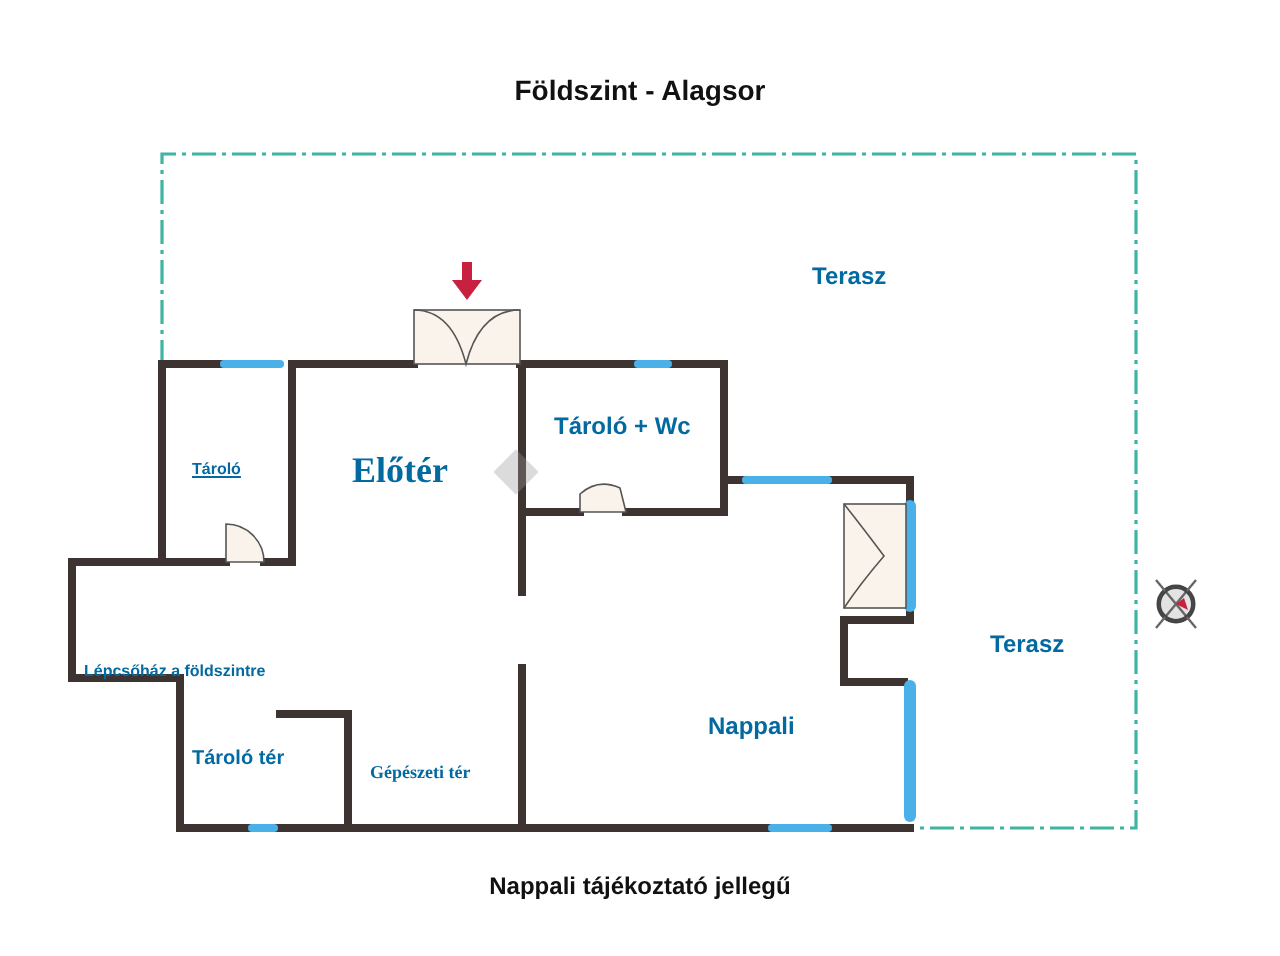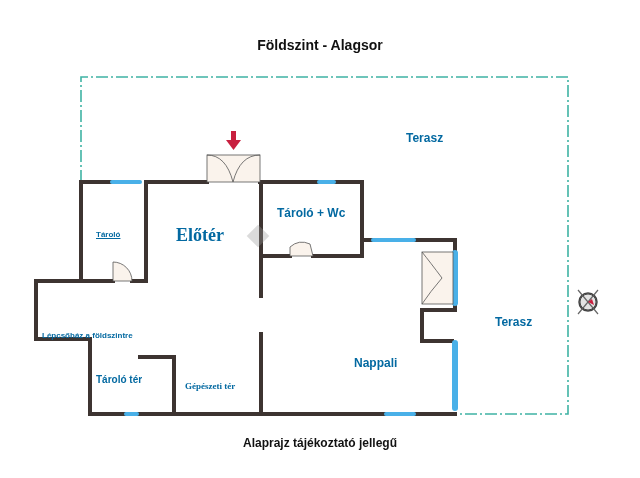--- a/index.html
+++ b/index.html
@@ -110,14 +110,14 @@
   <div class="room-label" style="left:406px;top:131px;font-size:12px;">Terasz</div>
   <div class="room-label" style="left:495px;top:315px;font-size:12px;">Terasz</div>
   <div class="room-label" style="left:96px;top:230px;font-size:8px;text-decoration:underline;">Tároló</div>
   <div class="room-label" style="left:176px;top:225px;font-size:18px;font-family:Liberation Serif, serif;">Előtér</div>
   <div class="room-label" style="left:277px;top:206px;font-size:12px;">Tároló + Wc</div>
   <div class="room-label" style="left:42px;top:307px;font-size:8px;margin-top:24px;">Lépcsőház a földszintre</div>
   <div class="room-label" style="left:96px;top:374px;font-size:10px;">Tároló tér</div>
   <div class="room-label" style="left:185px;top:381px;font-size:9px;font-family:Liberation Serif, serif;">Gépészeti tér</div>
   <div class="room-label" style="left:322px;top:356px;font-size:12px;padding-left:32px;">Nappali</div>
 
-  <div class="title" style="top:436px;font-size:12px;">Alaprajz tájékoztató jellegű</div>
+  <div class="title" style="top:436px;font-size:12px;">Nappali tájékoztató jellegű</div>
 </div>
 
 </body></html>

